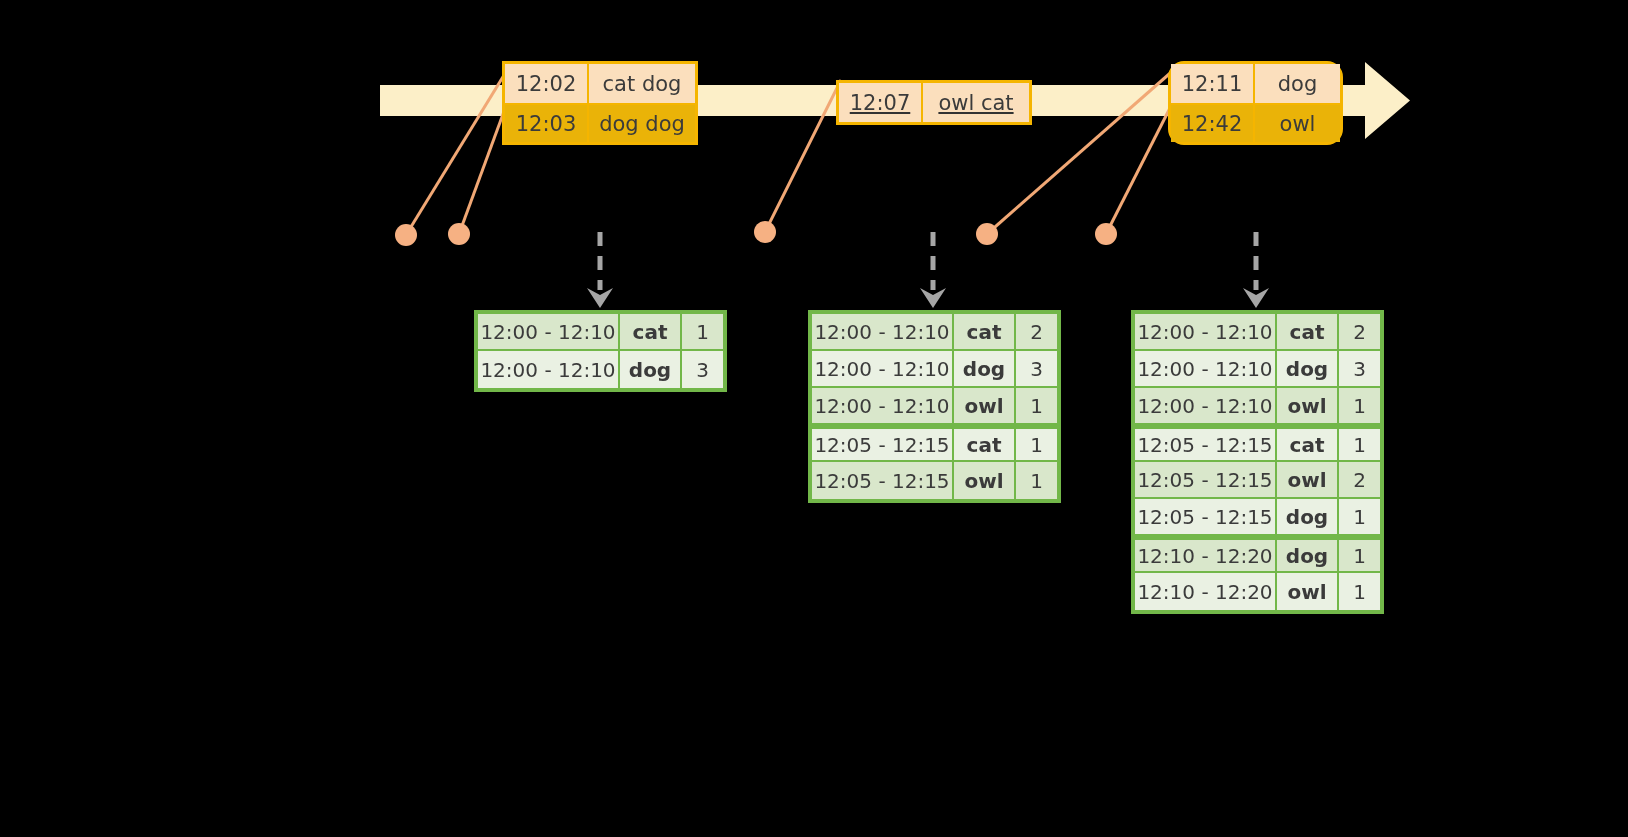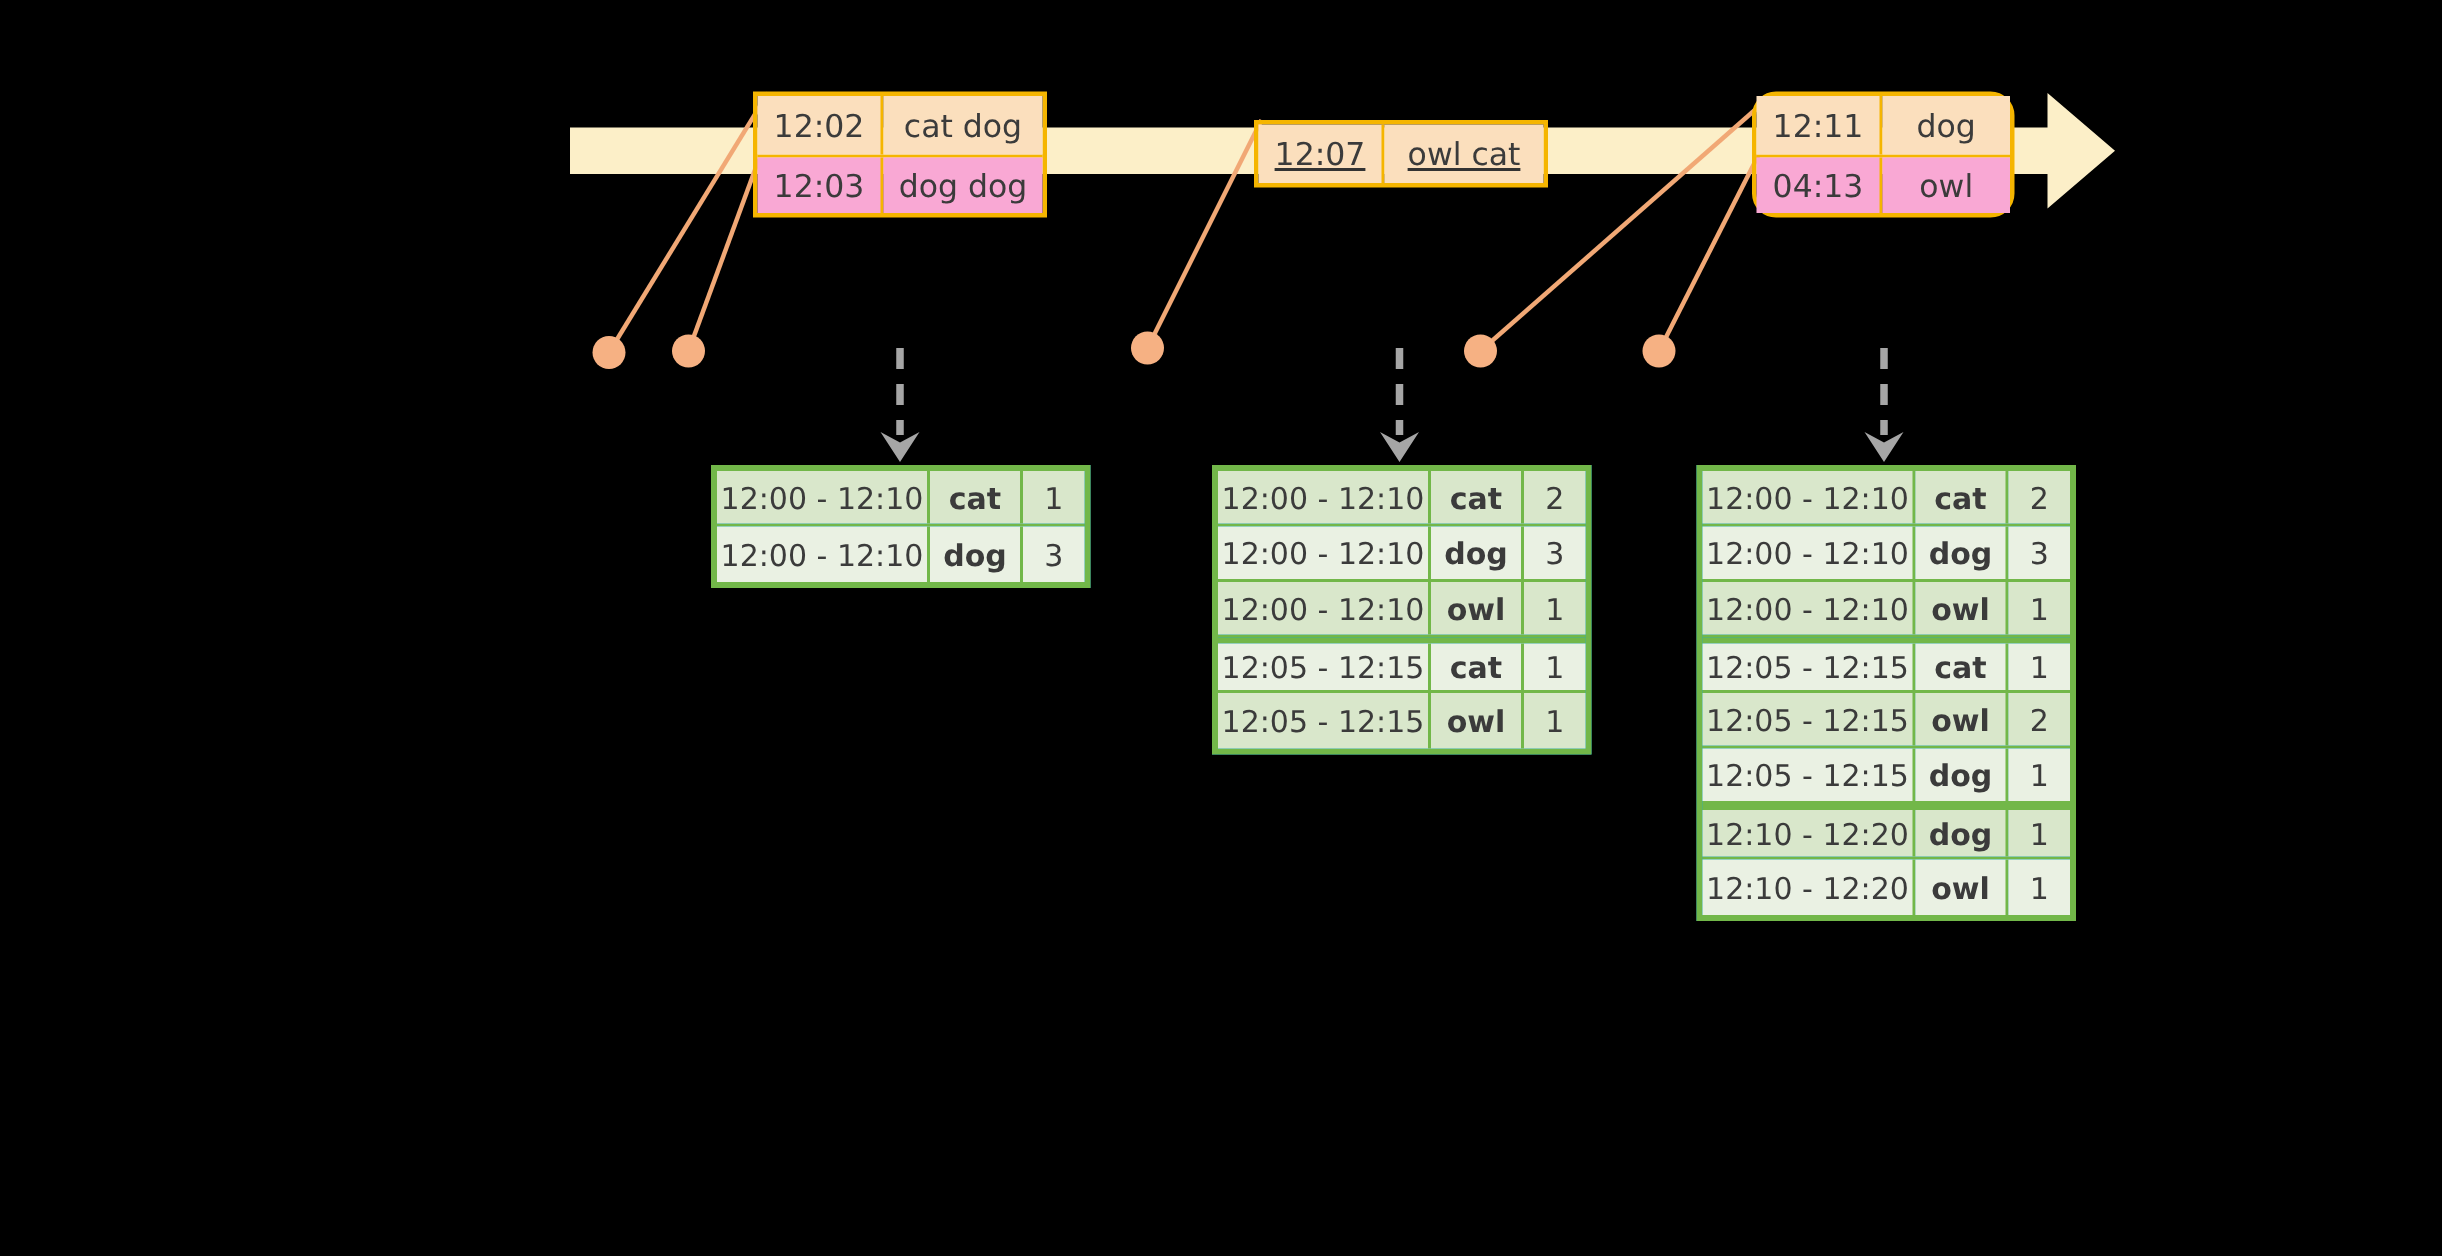--- a/index.html
+++ b/index.html
@@ -8,29 +8,29 @@
 
   #stage{position:absolute;left:0;top:0;width:1628px;height:837px;}
 
   svg.layer{position:absolute;left:0;top:0;width:1628px;height:837px;pointer-events:none;}
 
   
   .evt-box{position:absolute;border:3px solid #F5B500;box-sizing:border-box;}
   .evt-row{display:flex;height:39px;box-sizing:border-box;}
   .evt-row + .evt-row{border-top:2px solid #F5B500;}
   .evt-row.shade .cell{background:#FBDFBD;}
-  .evt-row.light .cell{background:#f9a8d4;}
+  .evt-row.light .cell{background:#eab308;}
   .cell{display:flex;align-items:center;justify-content:center;
         font-size:21px;color:#3b3b3b;box-sizing:border-box;}
   .cell.time{width:84px;border-right:2px solid #F5B500;}
   .cell.val{flex:1;}
 
   
   .res-table{position:absolute;border:4px solid #72B749;box-sizing:border-box;
-             background:#0ea5e9;display:flex;flex-direction:column;gap:0;justify-content:space-between;}
+             background:#701a75;display:flex;flex-direction:column;gap:0;justify-content:space-between;}
   .res-row{display:flex;height:37px;box-sizing:border-box;
            border-bottom:2px solid #72B749;}
   .res-row:last-child{border-bottom:none;}
   .res-row.gapabove{border-top:4px solid #72B749;}
   .res-cell{display:flex;align-items:center;justify-content:center;
             font-size:20px;color:#3b3b3b;box-sizing:border-box;
             border-right:2px solid #72B749;}
   .res-cell:last-child{border-right:none;}
   .res-row.a .res-cell{background:#D9E7CB;}
   .res-row.b .res-cell{background:#EAF1E3;}
@@ -87,21 +87,21 @@
           <div class="cell time">12:07</div>
           <div class="cell val">owl cat</div>
         </div>
       </div>
       <div class="evt-box" style="left: 1168px; top: 61px; width: 175px; border-radius: 16px;">
         <div class="evt-row shade">
           <div class="cell time">12:11</div>
           <div class="cell val">dog</div>
         </div>
         <div class="evt-row light">
-          <div class="cell time">04:13</div>
+          <div class="cell time">12:42</div>
           <div class="cell val">owl</div>
         </div>
       </div>
     </div>
 
   <div id="result-tables">
       <div class="res-table" style="left: 474px; top: 310px;">
         <div class="res-row a">
           <div class="res-cell c-range">12:00 - 12:10</div>
           <div class="res-cell c-key">cat</div>

